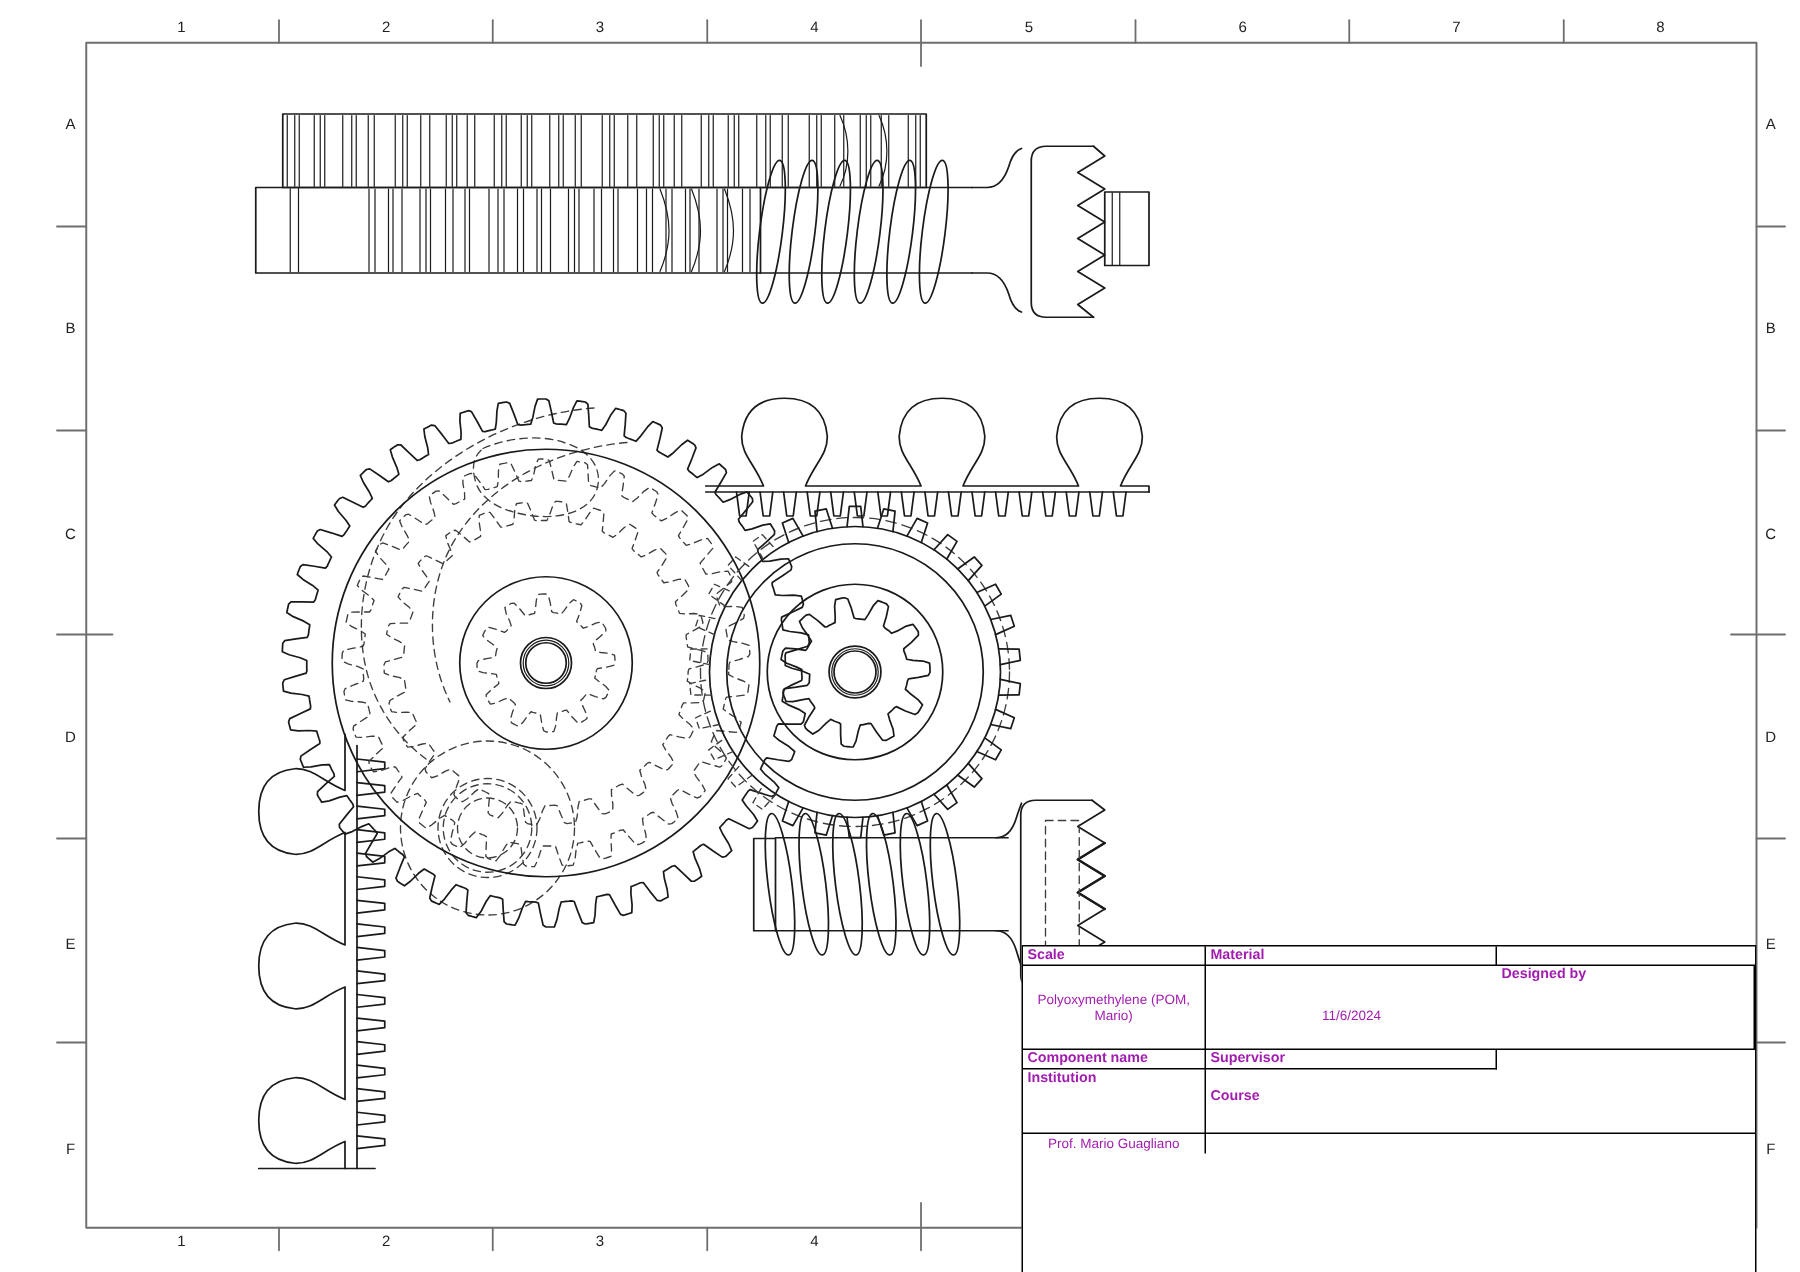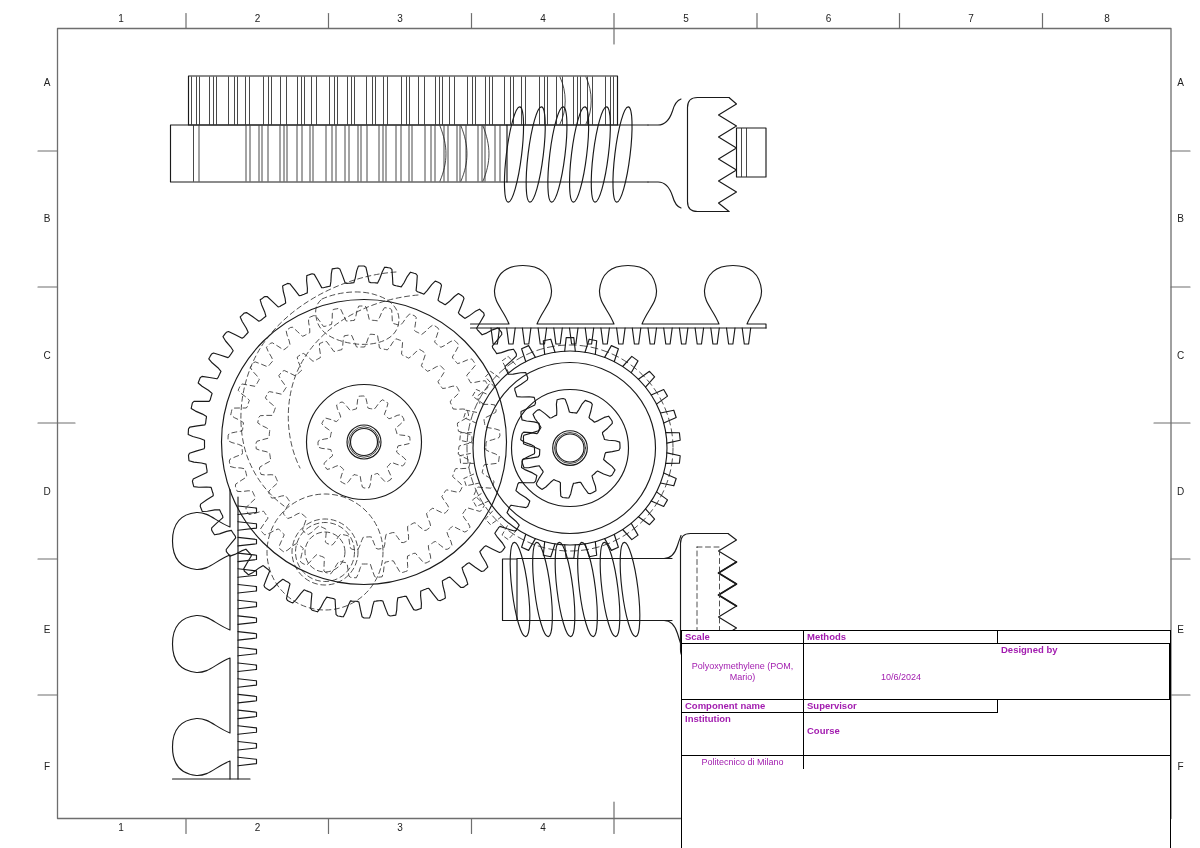--- a/index.html
+++ b/index.html
@@ -268,25 +268,25 @@
         <path d="M 664 620.5 C 672 620.5 675.5 627 677.5 633.5 C 679 638.5 680.5 643 681 644.5" class="mid"></path>
         <path d="M 728 533.5 H 690.5 Q 680.5 533.5 680.5 543.5 V 649.5 Q 680.5 659.5 690.5 659.5 H 728" class="mid"></path>
         <path d="M 728 533.5 L 736.5 540 L 718.5 551 L 736.5 562 L 718.5 573 L 736.5 584 L 718.5 595 L 736.5 606 L 718.5 617 L 736.5 628 L 718.5 639 L 736.5 650 L 728 659.5" class="mid"></path>
         <path d="M 736.5 562 L 718.5 573 L 736.5 584 L 718.5 595 L 736.5 606" class="bold"></path>
         <rect x="697" y="547" width="22.5" height="101" class="dash"></rect>
       </g>
   </svg>
 
   <div class="tblock">
     <div class="cell h">Scale</div>
-    <div class="cell h">Methods</div>
+    <div class="cell h">Material</div>
     <div class="cell h lc">Date</div>
     <div class="cell v">Polyoxymethylene (POM, Mario)</div>
-    <div class="cell v lc">10/6/2024</div>
+    <div class="cell v lc">11/6/2024</div>
     <div class="cell h">Designed by</div>
     <div class="cell h">Component name</div>
     <div class="cell lc span2"></div>
     <div class="cell h">Supervisor</div>
     <div class="cell h">Institution</div>
     <div class="cell h lc">Course</div>
-    <div class="cell v lr">Politecnico di Milano</div>
+    <div class="cell v lr">Prof. Mario Guagliano</div>
   </div>
 </div>
 
 </body></html>

